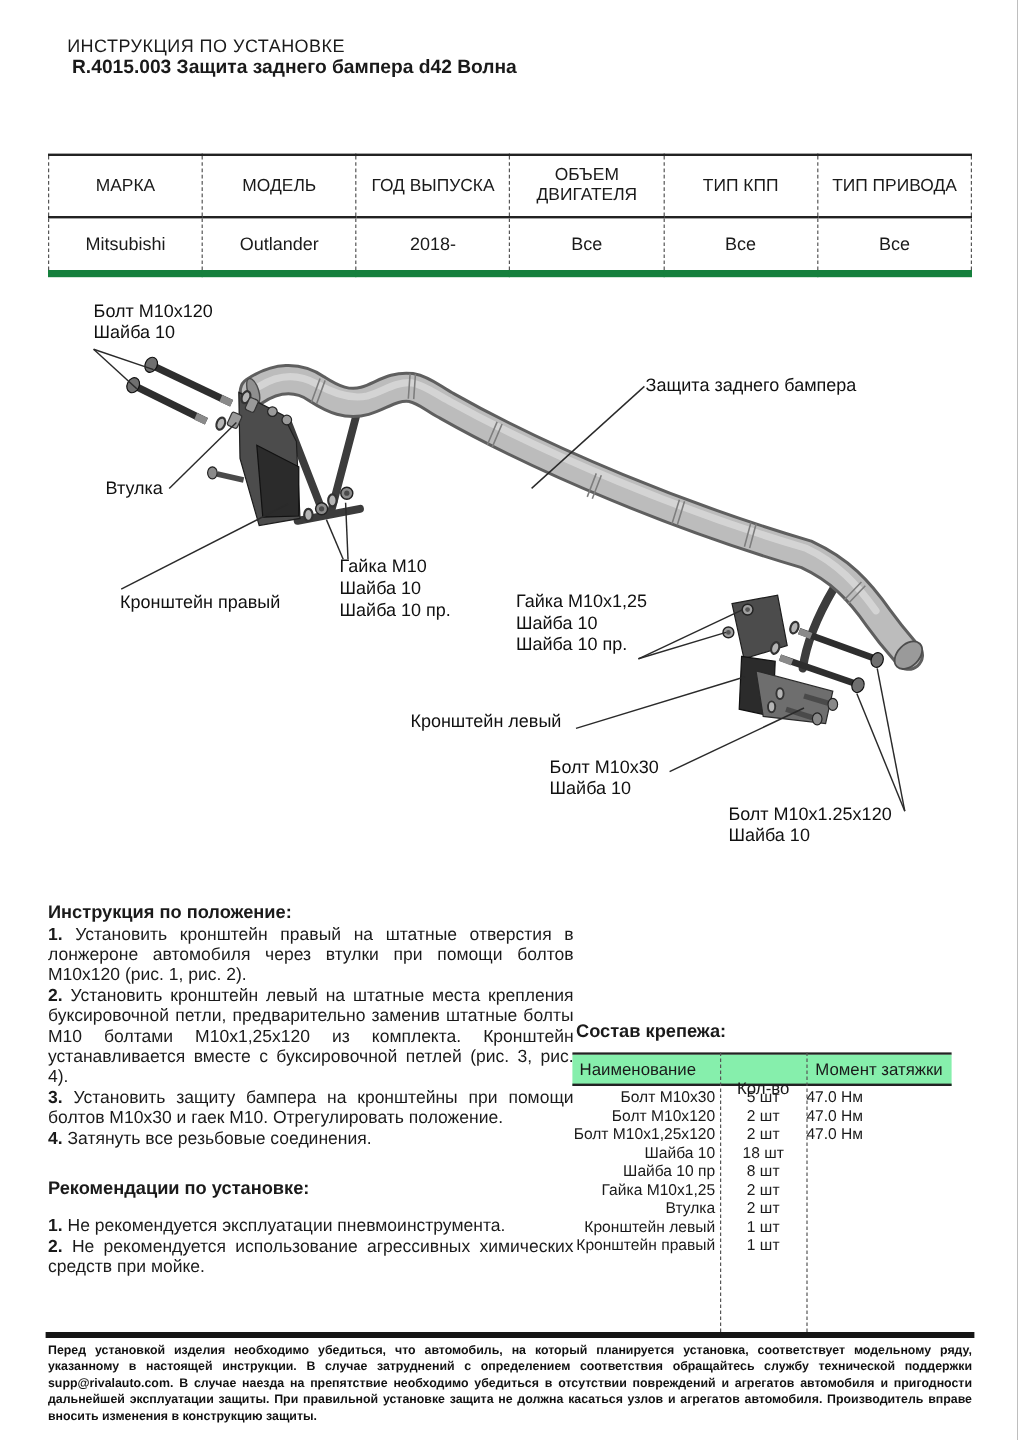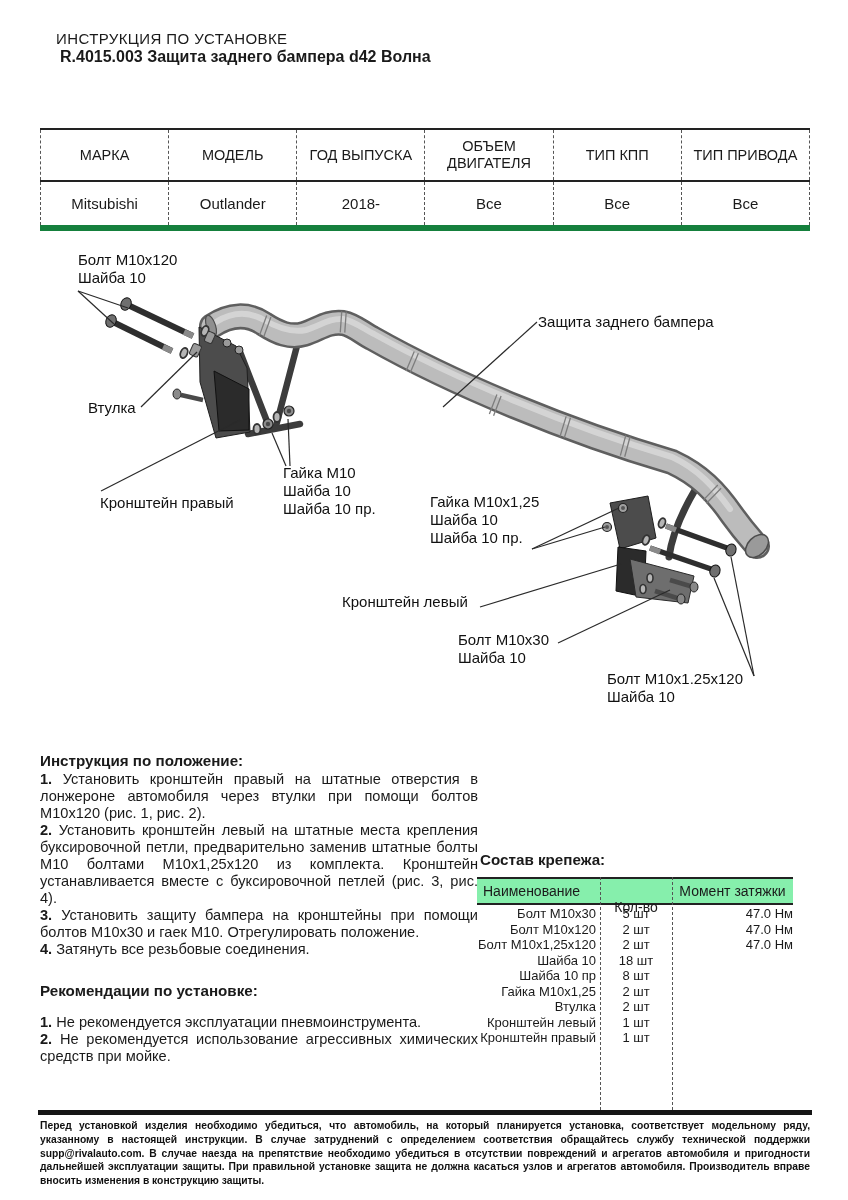--- a/index.html
+++ b/index.html
@@ -35,21 +35,21 @@
     border-bottom:2px solid #222;display:flex;align-items:center;font-size:14px;}
   .hw .hname{width:123px;padding-left:6px;box-sizing:border-box;}
   .hw .hqty{width:72px;text-align:center;margin-top:31px;}
   .hw .htq{flex:1;text-align:center;}
   .hw .vline{position:absolute;top:0;height:233px;border-left:1px dashed #555;width:0;}
   .hw .v1{left:123px;} .hw .v2{left:195px;}
   .hw .rows{position:absolute;left:0;top:29px;width:316px;}
   .hw .r{display:flex;height:15.5px;align-items:center;font-size:13px;}
   .hw .cname{width:123px;text-align:right;padding-right:4px;box-sizing:border-box;white-space:nowrap;}
   .hw .cqty{width:72px;text-align:center;}
-  .hw .ctq{flex:1;text-align:right;}
+  .hw .ctq{flex:1;text-align:left;}
   
   .fbar{left:38px;top:1110px;width:774px;height:5px;background:#151515;}
   .ftext{left:40px;top:1119px;width:770px;font-size:10.3px;font-weight:bold;line-height:13.8px;text-align:justify;color:#111;}
 </style>
 </head>
 <body>
 
 <div class="page">
 
   <div class="abs title1">ИНСТРУКЦИЯ ПО УСТАНОВКЕ</div>

